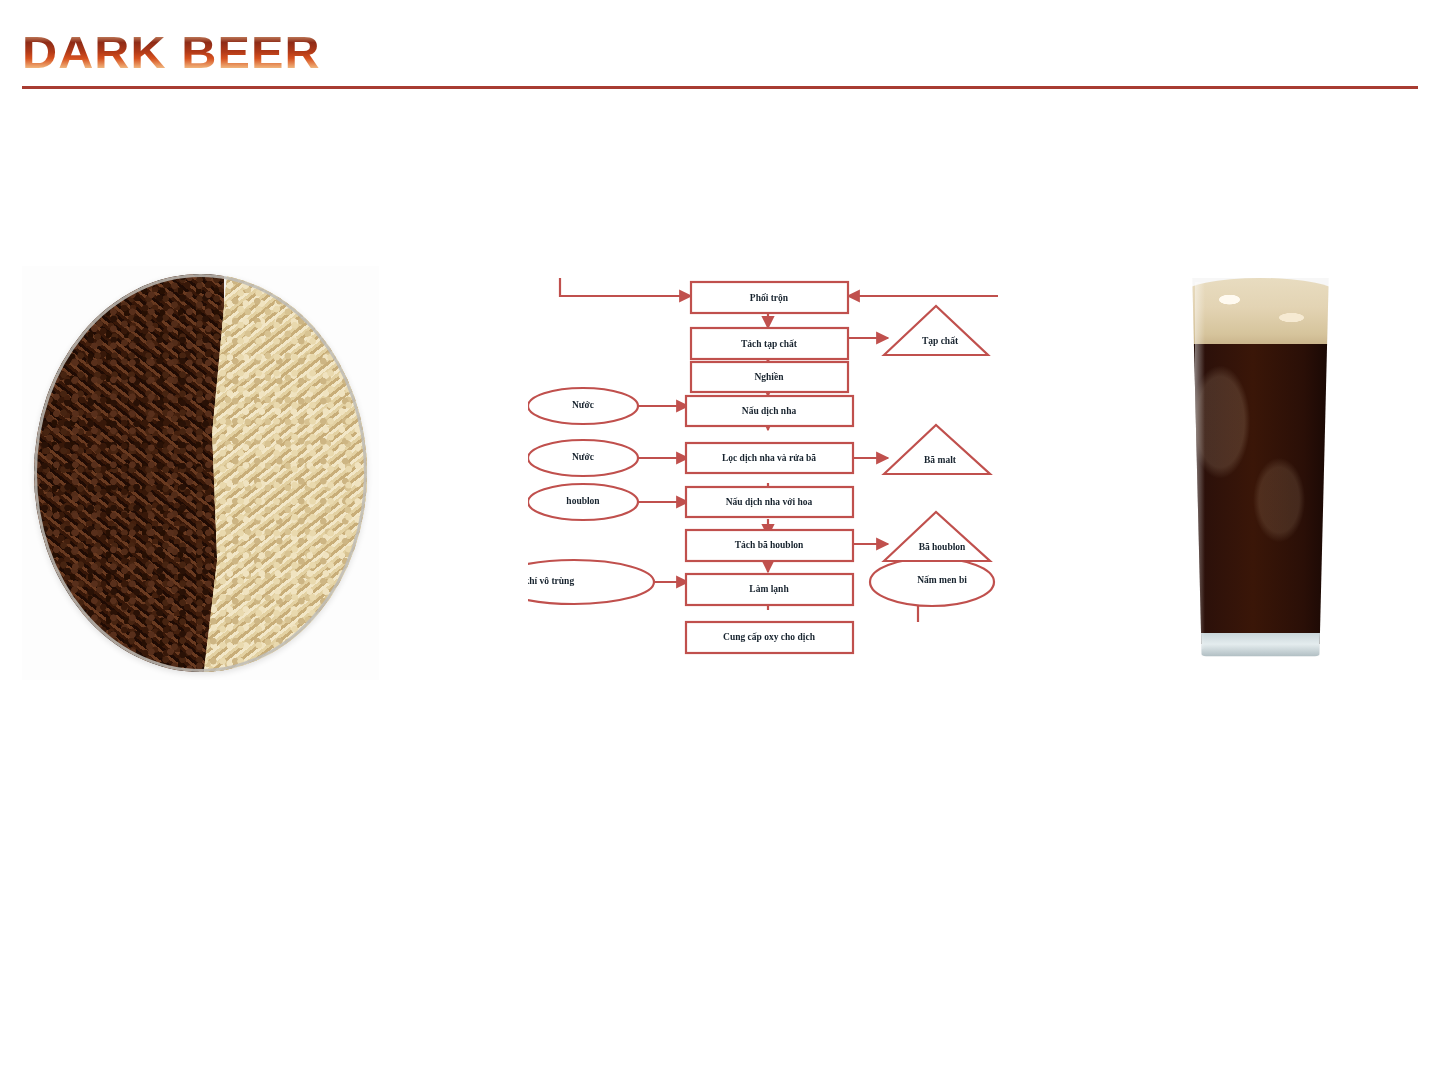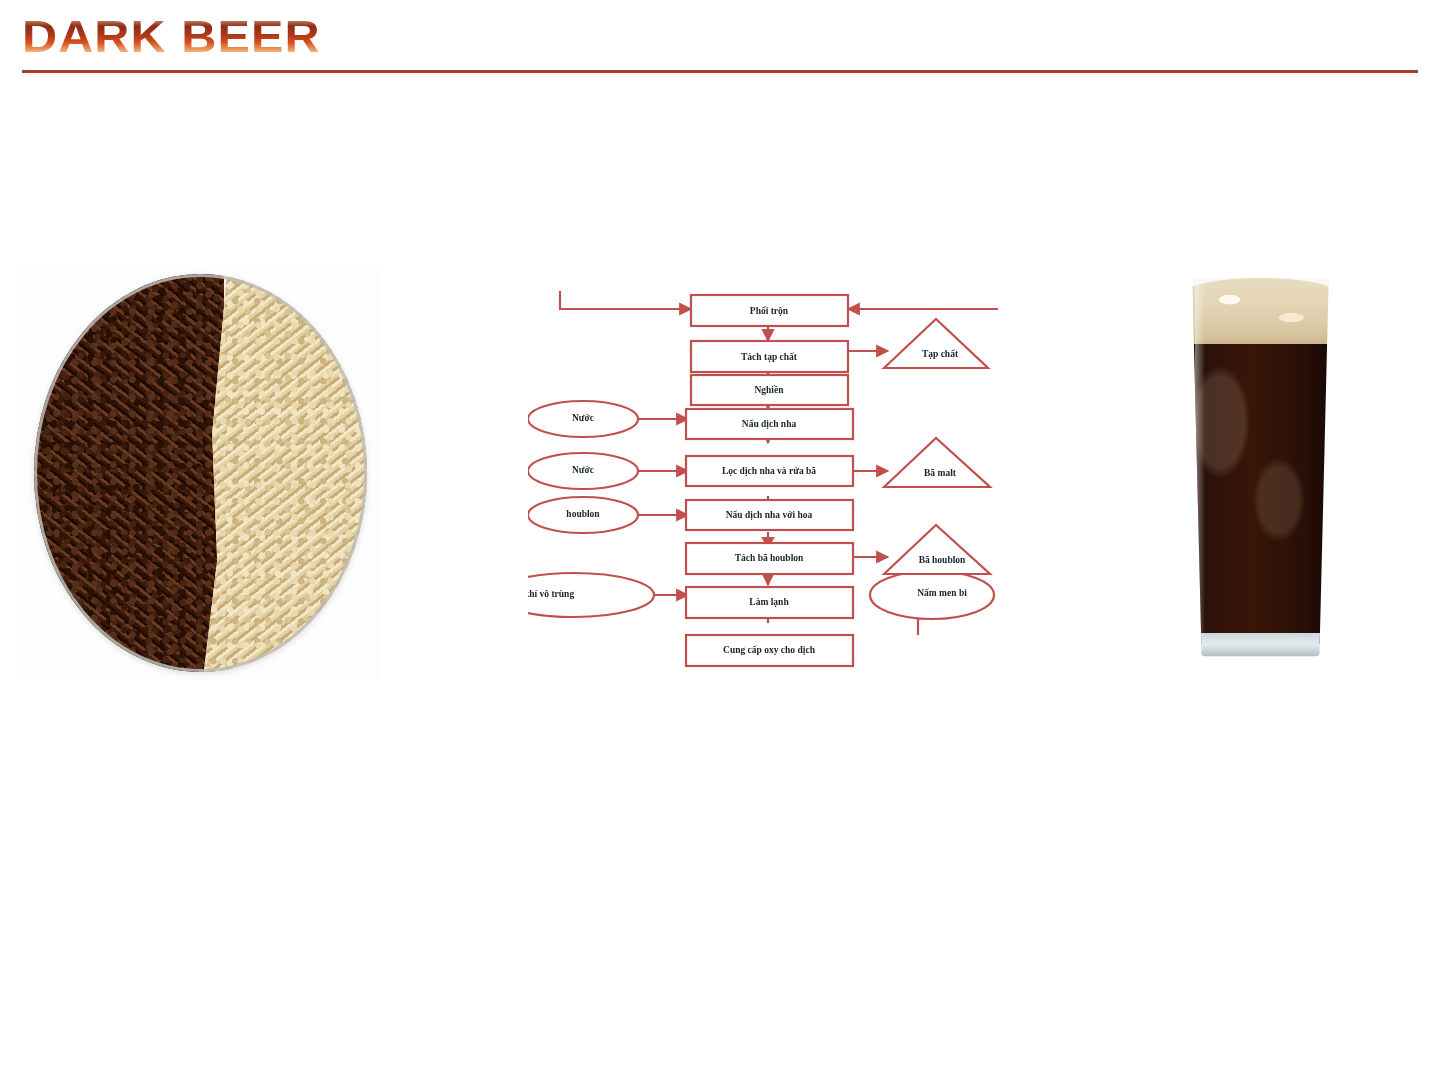--- a/index.html
+++ b/index.html
@@ -12,21 +12,21 @@
     width: 1441px;
     height: 1081px;
     position: relative;
     overflow: hidden;
     font-family: "Liberation Serif", serif;
   }
 
   
   #slide-header {
     position: absolute;
-    left: 0; top: 0;
+    left: 0; top: 16px;
     width: 1441px;
     height: 80px;
   }
   #title-text {
     position: absolute;
     left: 22px;
     top: 14px;
     font-family: "Liberation Sans", sans-serif;
     font-weight: bold;
     font-size: 45px;
@@ -194,21 +194,21 @@
     width: 10px;
     height: 94%;
     background: linear-gradient(90deg, rgba(255,255,255,.45), rgba(255,255,255,0));
     pointer-events: none;
   }
 
   
   #flowchart {
     position: absolute;
     left: 528px;
-    top: 275px;
+    top: 262px;
     width: 470px;
     height: 425px;
     overflow: hidden;
   }
   #flowchart svg { display: block; }
   .fc-box {
     fill: #ffffff;
     stroke: #c0504d;
     stroke-width: 2.2;
   }

